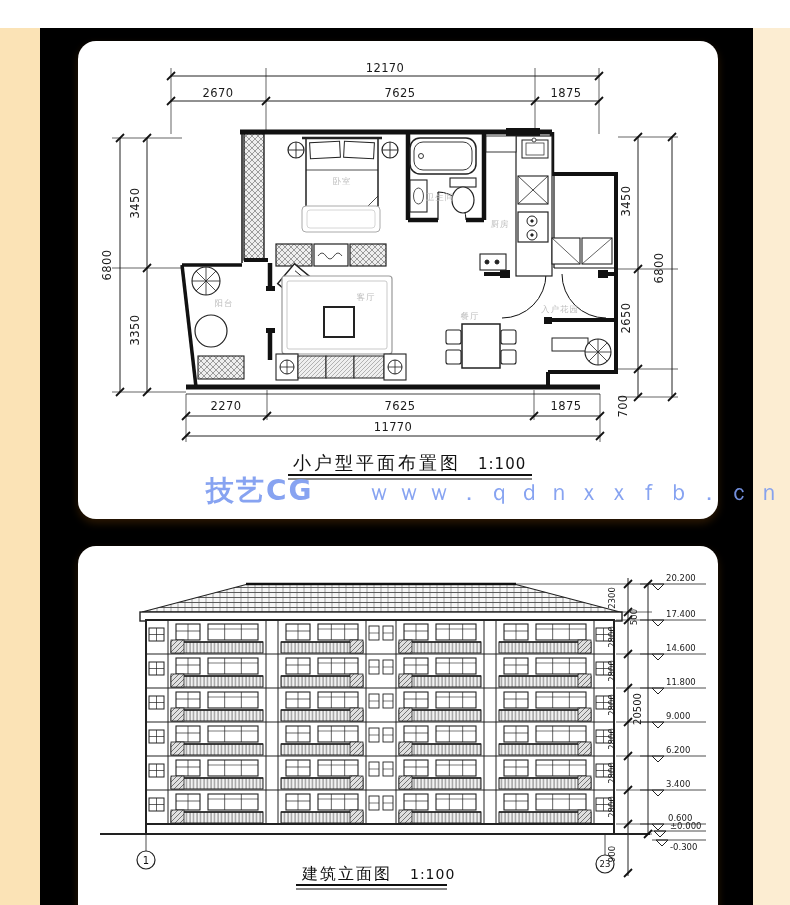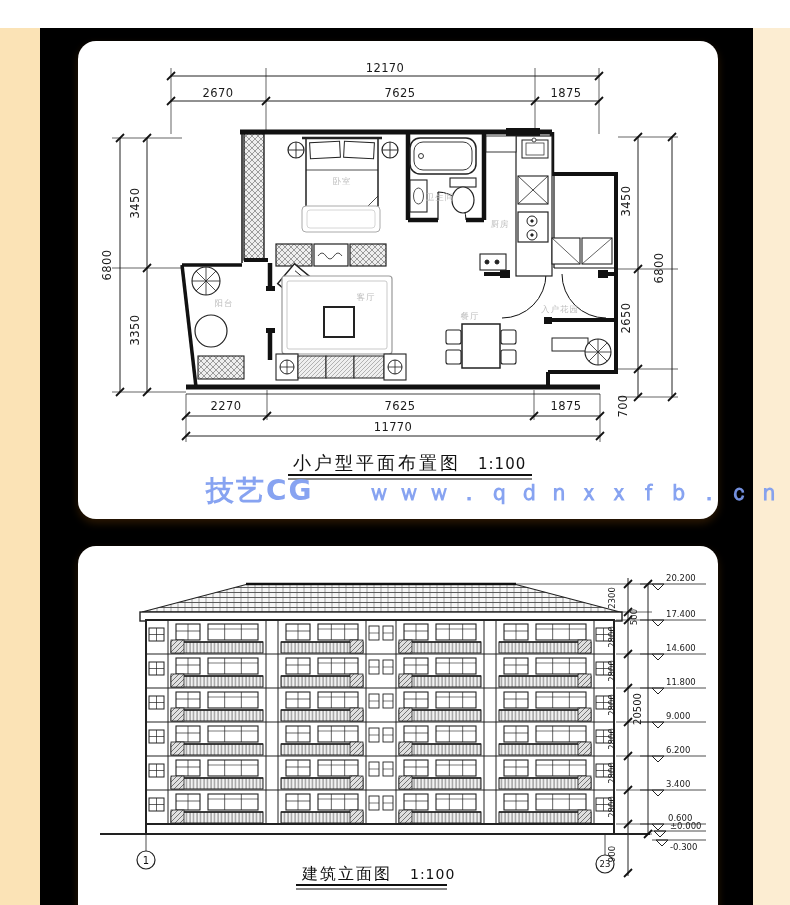--- a/index.html
+++ b/index.html
@@ -17,21 +17,21 @@
   .room{font-size:8.5px;fill:#bdbdbd;letter-spacing:1px;}
   .ttl{font-size:18px;fill:#111;letter-spacing:3px;}
   .scl{font-size:15px;fill:#111;letter-spacing:1px;}
   .ttl2{font-size:16px;fill:#111;letter-spacing:2px;}
   .scl2{font-size:14px;fill:#111;letter-spacing:1px;}
   .mark{font-size:10px;fill:#111;}
   .mark2{font-size:8.5px;fill:#111;}
   .watermark{position:absolute;left:128px;top:431px;white-space:nowrap;color:#7d9cf0;
              display:flex;align-items:baseline;gap:54px;opacity:0.92;z-index:5;}
   .wm-brand{font-size:28px;font-weight:bold;letter-spacing:2px;}
-  .wm-url{font-size:23px;font-weight:bold;letter-spacing:7px;}
+  .wm-url{font-size:23px;font-weight:normal;letter-spacing:7px;}
 </style>
 </head>
 <body>
 
 <div class="page">
   <div class="strip-left"></div>
   <div class="strip-right"></div>
 
   <div class="card" id="card1">
     <svg id="plansvg" width="640" height="478" viewBox="78 13 640 478">

